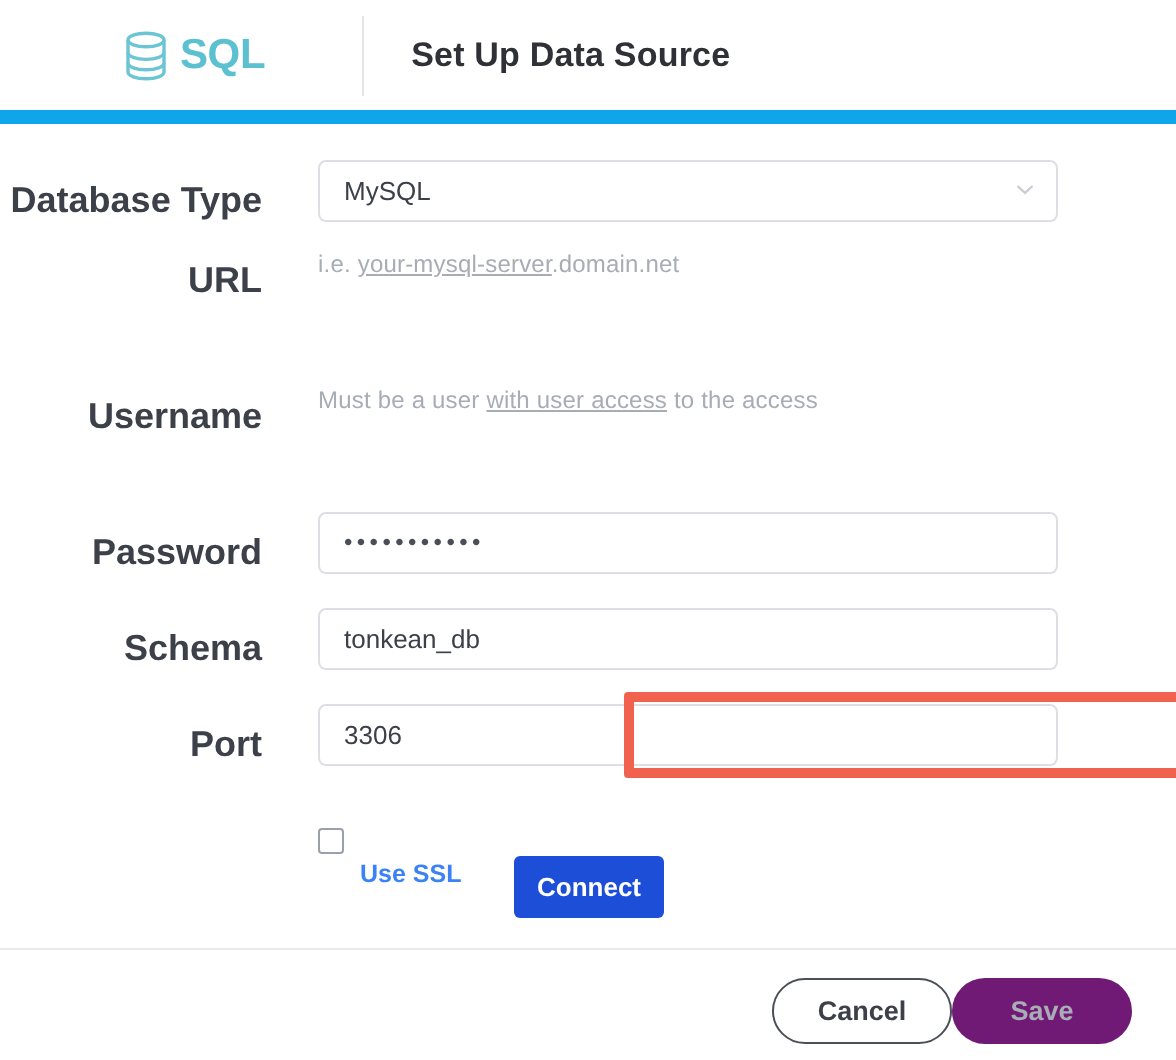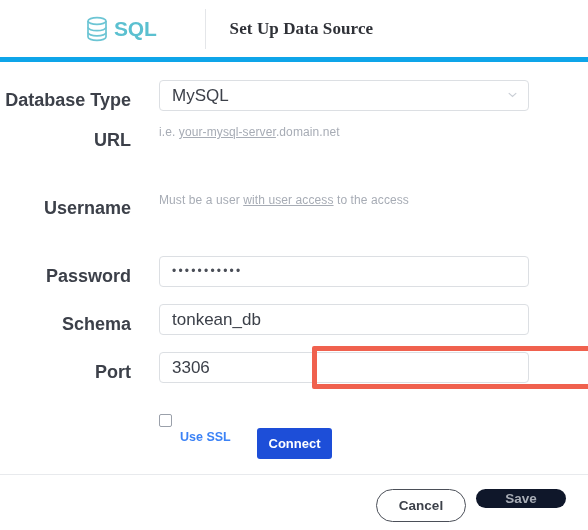--- a/index.html
+++ b/index.html
@@ -16,24 +16,23 @@
     height: 530px;
     background: #ffffff;
     overflow: hidden;
   }
 
   
   .header {
     position: absolute;
     left: 0; top: 0;
     width: 588px; height: 62px;
-    border-bottom: 5px solid #0ea5e9;
+    border-bottom: 7px solid #0ea5e9;
     display: flex;
     align-items: center;
-    padding-left: 24px;
   }
   .logo-wrap {
     display: flex;
     align-items: center;
     gap: 6px;
     margin-left: 62px;
   }
   .db-icon { display: block; }
   .logo-text {
     color: #5bc0d0;
@@ -47,21 +46,20 @@
     height: 40px;
     background: #e4e6e9;
     margin-left: 48px;
   }
   .header-title {
     margin-left: 24px;
     font-size: 17px;
     font-weight: bold;
     color: #2f3137;
     letter-spacing: 0.1px;
-    font-family: Liberation Serif, serif;
   }
 
   
   .body {
     position: absolute;
     left: 0; top: 62px;
     width: 588px;
     height: 412px;
   }
   .field-row {
@@ -83,21 +81,21 @@
     position: absolute;
     left: 159px;
     width: 370px;
   }
   .inp {
     width: 370px;
     height: 31px;
     border: 1px solid #dcdfe3;
     border-radius: 4px;
     background: #ffffff;
-    font-size: 17px;
+    font-size: 13px;
     color: #3c4049;
     padding: 0 12px;
     line-height: 29px;
     font-family: "Liberation Sans", sans-serif;
     display: block;
   }
   .inp.select {
     position: relative;
     padding-right: 30px;
   }
@@ -176,38 +174,37 @@
     left: 0; top: 474px;
     width: 588px; height: 56px;
     border-top: 1px solid #e8eaed;
     background: #ffffff;
   }
   .footer-actions {
     position: absolute;
     right: 22px;
     top: 14px;
     display: flex;
-    gap: 10px;
   }
   .btn-cancel {
     width: 90px; height: 33px;
     border: 1px solid #4b4f58;
     border-radius: 17px;
     background: #ffffff;
     color: #3c4049;
     font-size: 13.5px;
     font-weight: bold;
     font-family: "Liberation Sans", sans-serif;
     cursor: pointer;
   }
   .btn-save {
-    width: 90px; height: 19px;
+    width: 90px; height: 33px;
     border: none;
     border-radius: 17px;
-    background: #0f172a;
+    background: #701a75;
     color: #a8adb6;
     font-size: 13.5px;
     font-weight: bold;
     font-family: "Liberation Sans", sans-serif;
     cursor: default;
   }
 </style>
 </head>
 <body>
 

